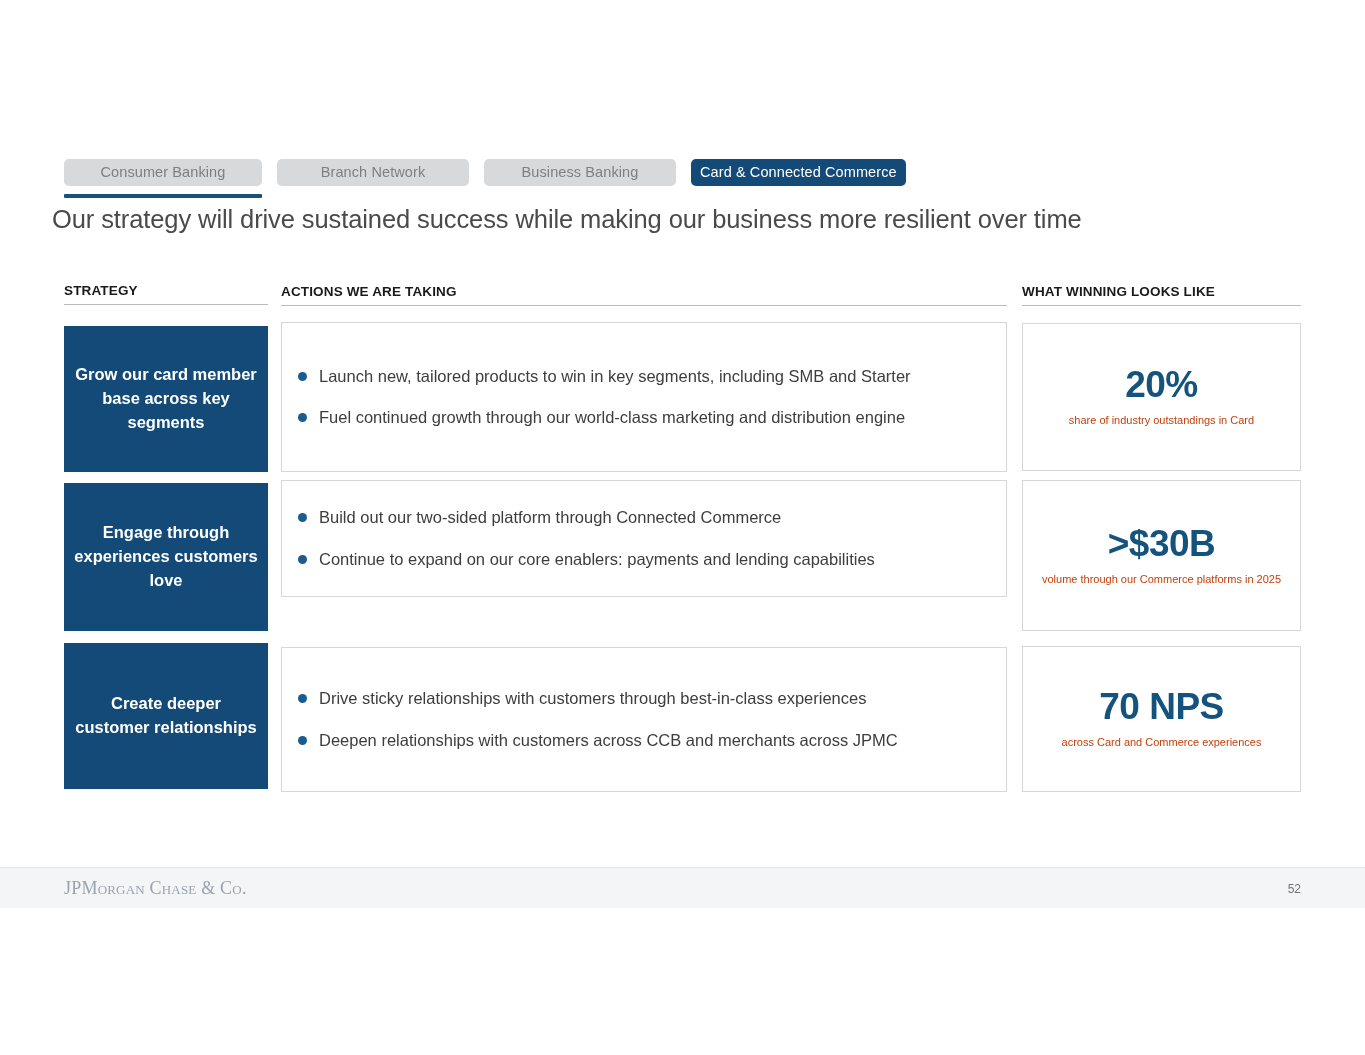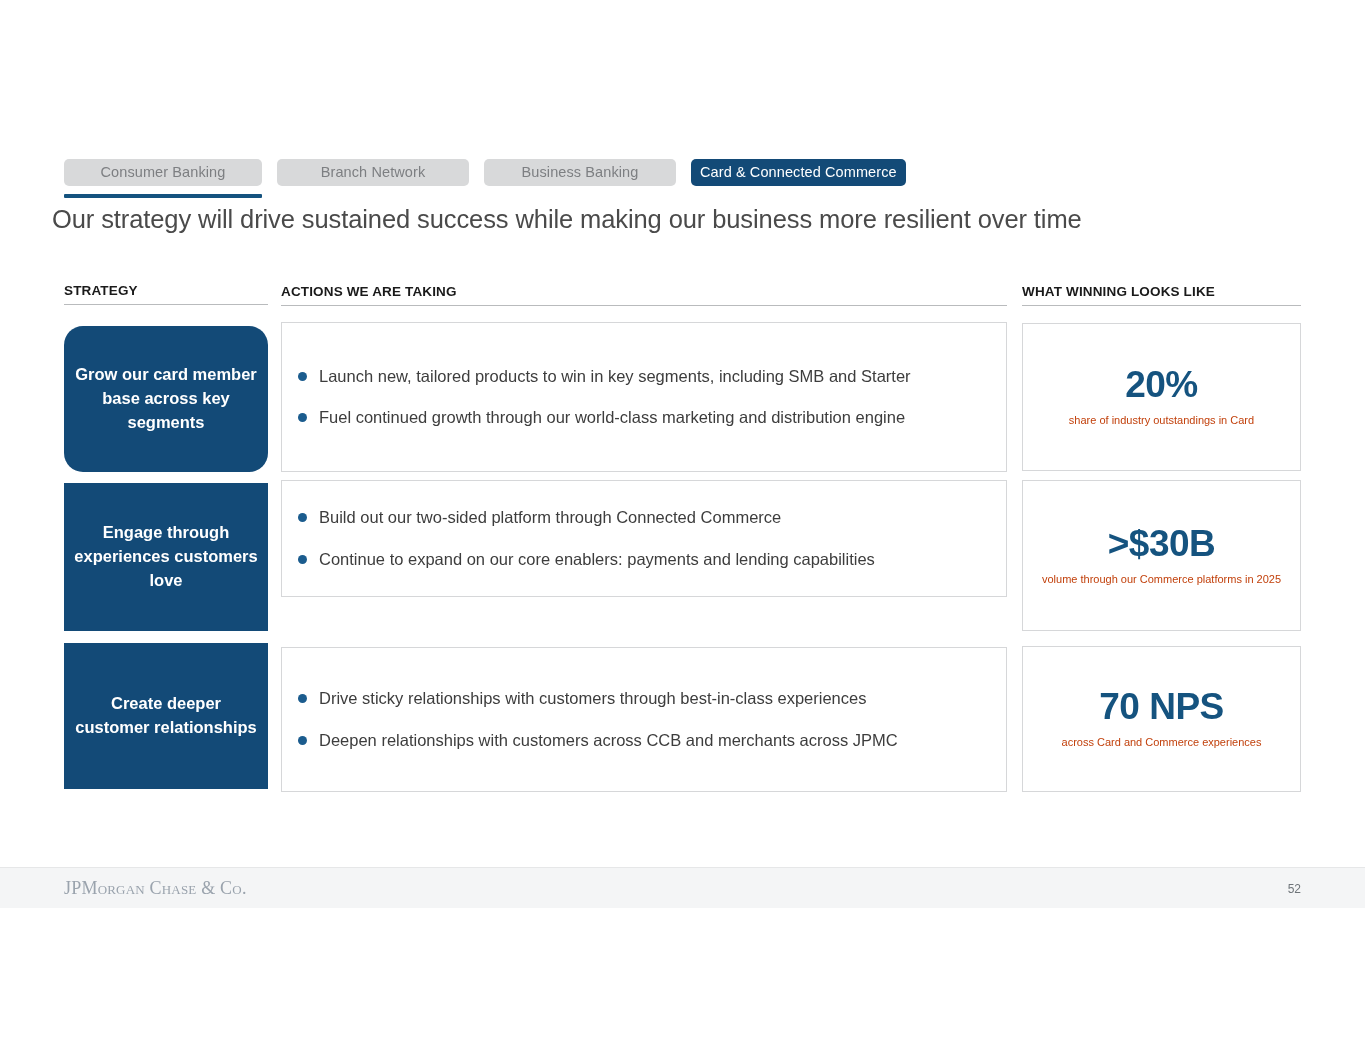--- a/index.html
+++ b/index.html
@@ -245,21 +245,21 @@
 
   </div>
 
   <div class="headline">Our strategy will drive sustained success while making our business more resilient over time</div>
 
   <div class="col-head strategy">STRATEGY</div>
   <div class="col-head actions">ACTIONS WE ARE TAKING</div>
   <div class="col-head winning">WHAT WINNING LOOKS LIKE</div>
 
   <div class="row r1">
-    <div class="strategy-box" style="top:0;height:146px;border-radius:19px;">Grow our card member base across key segments</div>
+    <div class="strategy-box" style="top:0;height:146px;">Grow our card member base across key segments</div>
 
     <div class="actions-box" style="top:-4px;height:150px;">
       <div class="bullet-line">
         <span class="bullet-dot"></span>
         <span>Launch new, tailored products to win in key segments, including SMB and Starter</span>
       </div>
       <div class="bullet-line">
         <span class="bullet-dot"></span>
         <span>Fuel continued growth through our world-class marketing and distribution engine</span>
       </div>

